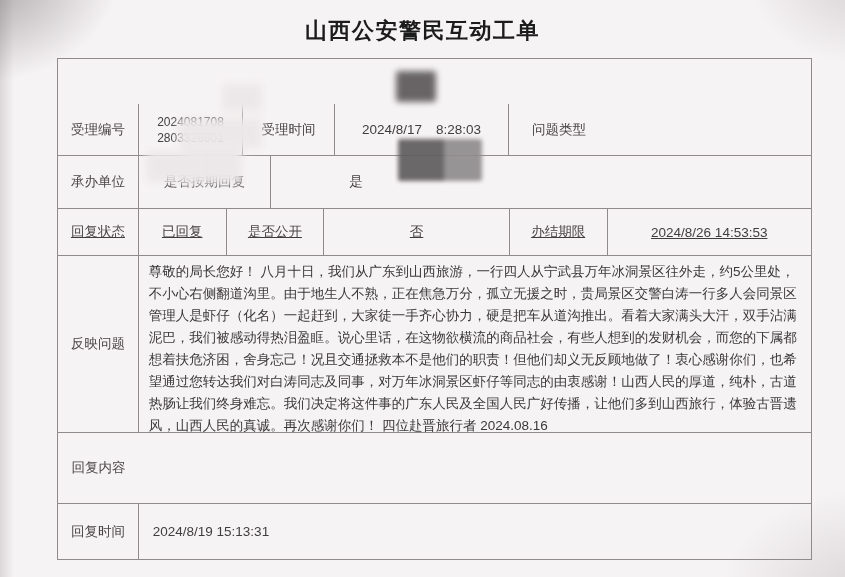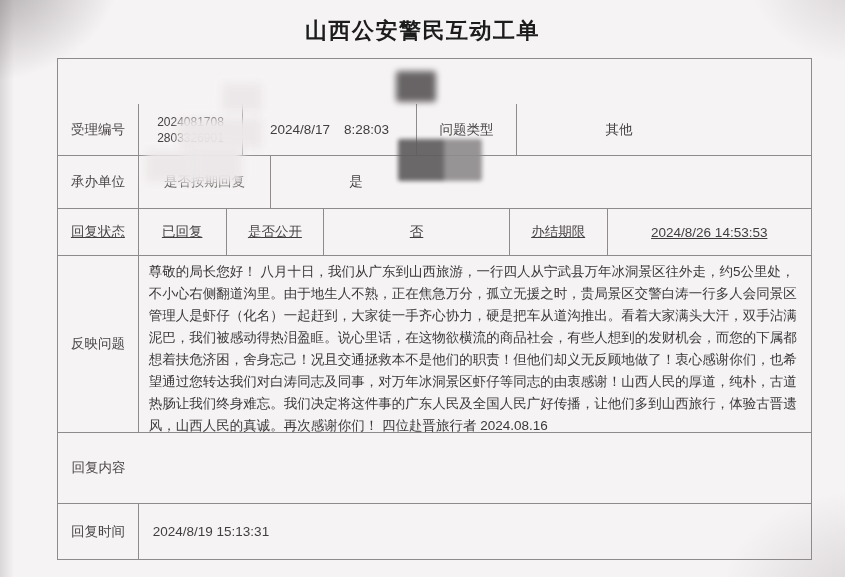--- a/index.html
+++ b/index.html
@@ -69,26 +69,26 @@
   <div class="title">山西公安警民互动工单</div>
 
   <div class="doc-table">
 
     <div class="t-row" style="height:52px;">
       <div class="cell lbl" style="width:81px;">受理编号</div>
       <div class="cell val no-val" style="width:104px;">
         <span>2024081708</span>
         <span>2803326901</span>
       </div>
+      <div class="cell lbl" style="width:92px;">受理时间</div>
       <div class="cell val time-cell" style="width:174px;">
         <span>2024/8/17</span>
         <span>8:28:03</span>
       </div>
       <div class="cell lbl" style="width:100px;">问题类型</div>
-      <div class="cell val" style="width:204px;">其他</div>
     </div>
 
 
     <div class="t-row" style="height:53px;">
       <div class="cell lbl" style="width:81px;">承办单位</div>
       <div class="cell lbl" style="width:132px;">是否按期回复</div>
       <div class="cell val" style="width:170px;">是</div>
     </div>
 
     <div class="t-row" style="height:47px;text-decoration:underline;">

